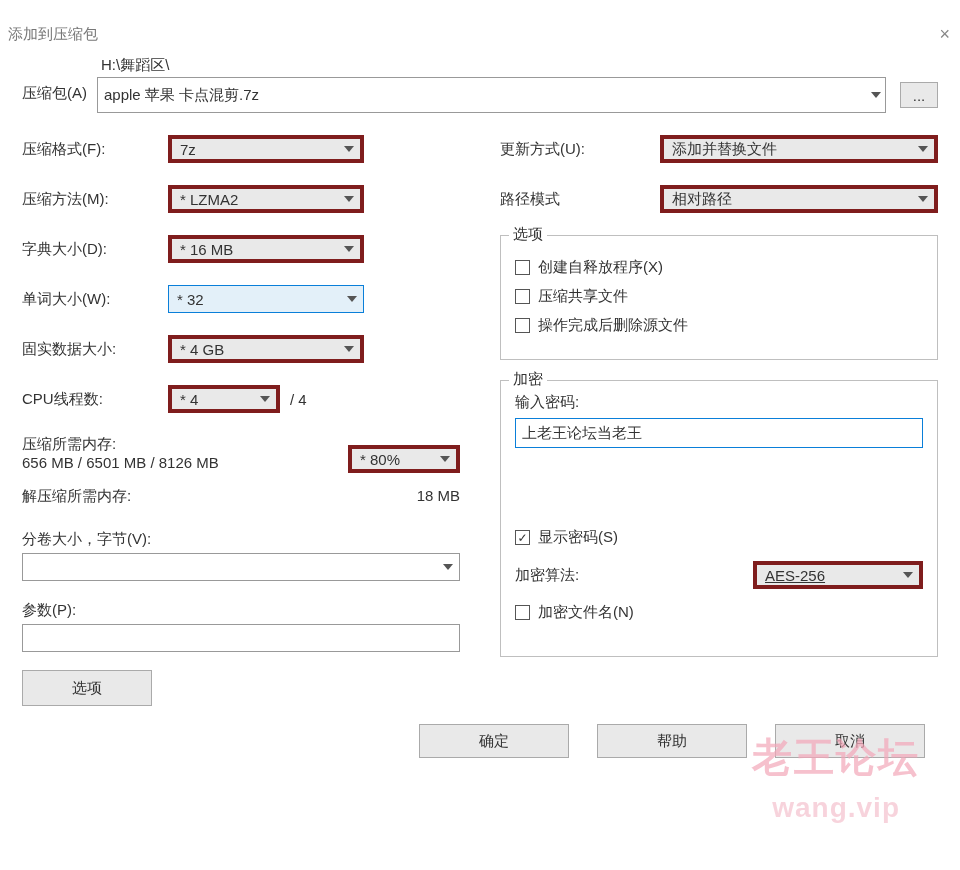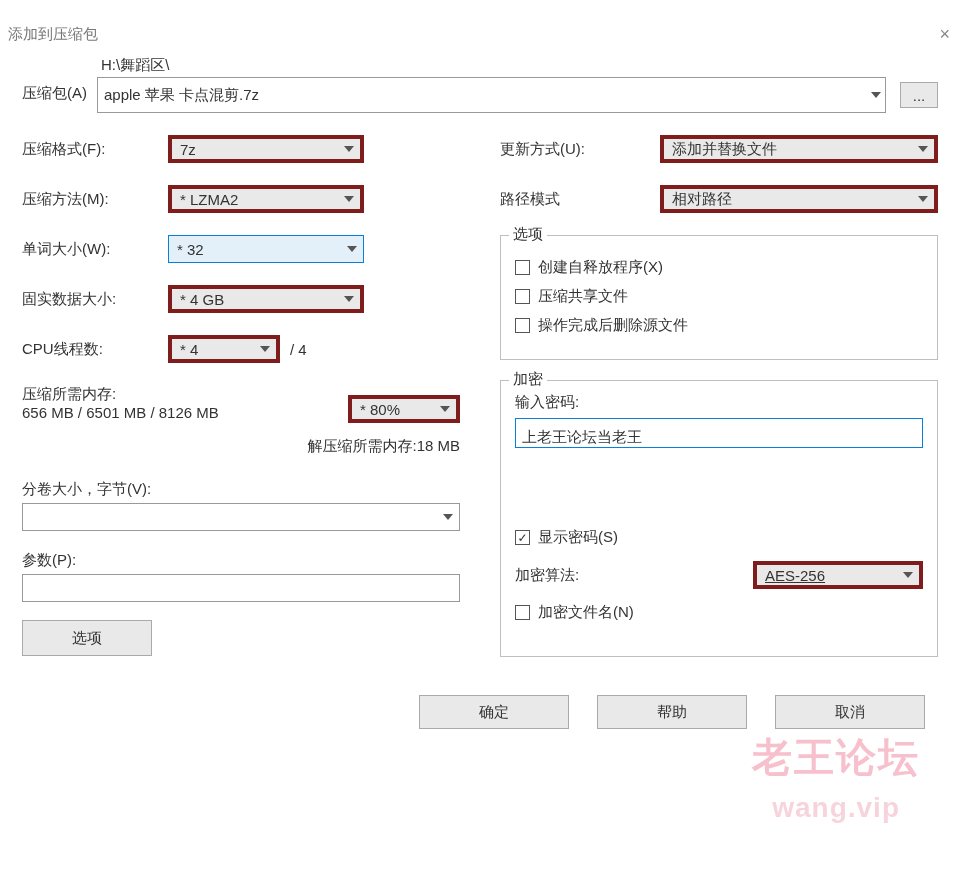--- a/index.html
+++ b/index.html
@@ -49,42 +49,42 @@
     background:#e9e9e9; border:4px solid #7f1d1d; height:28px; padding:0 6px 0 8px;
     width: 196px;
   }
   .select.hl { background:#e3f0f9; border:1px solid #0a7fd9; }
   .select.full { width:100%; }
   .select.narrow { width:112px; }
   .cpu-row { display:flex; align-items:center; gap:10px; }
   .cpu-suffix { margin-left:4px; }
   .mem-block { margin-bottom:14px; }
   .mem-block .top { display:flex; justify-content:space-between; align-items:flex-start; }
-  .decomp-row { display:flex; justify-content:flex-end; margin-bottom:24px; }
+  .decomp-row { display:flex; justify-content:space-between; margin-bottom:24px; }
   .textbox {
     border:1px solid #999; background:#fff; height:28px; padding:0 6px;
     display:flex; align-items:center;
   }
   .textbox.full-combo { display:flex; justify-content:space-between; }
   .fieldset {
     border:1px solid #bfbfbf; padding:12px 14px 14px 14px; margin-bottom:20px;
     position:relative;
   }
   .fieldset-legend {
     position:absolute; top:-11px; left:8px; background:#fff; padding:0 4px;
   }
   .chk-row { display:flex; align-items:center; gap:8px; margin:10px 0; }
   .chk {
     width:15px; height:15px; border:1px solid #555; background:#fff;
     display:flex; align-items:center; justify-content:center; font-size:12px; line-height:1;
   }
   .pw-label { margin-bottom:6px; }
   .pw-input {
     border:1px solid #0a7fd9; height:30px; width:100%; padding:0 6px;
-    display:flex; align-items:flex-end; background:#fff;
+    display:flex; align-items:center; background:#fff;
   }
   .enc-alg-row { display:flex; align-items:center; justify-content:space-between; margin:14px 0; }
   .options-btn { width:130px; height:36px; margin-top:18px; }
   .bottom-buttons {
     display:flex; justify-content:flex-end; gap:28px; padding:10px 35px 0 0;
   }
   .bottom-buttons .btn { width:150px; height:34px; }
   .watermark1 {
     position:absolute; right:40px; top:730px; color:#f3a7b9; font-size:40px; font-weight:700;
     letter-spacing:2px; pointer-events:none; opacity:0.7;
@@ -134,20 +134,27 @@
 
 
       <div class="form-row">
         <div class="form-label">压缩方法(M):</div>
         <div class="select">
           <span>* LZMA2</span>
           <span class="caret"></span>
         </div>
       </div>
 
+      <div class="form-row">
+        <div class="form-label">字典大小(D):</div>
+        <div class="select">
+          <span>* 16 MB</span>
+          <span class="caret"></span>
+        </div>
+      </div>
 
       <div class="form-row">
         <div class="form-label">单词大小(W):</div>
         <div class="select hl">
           <span>* 32</span>
           <span class="caret"></span>
         </div>
       </div>
 
       <div class="form-row">

